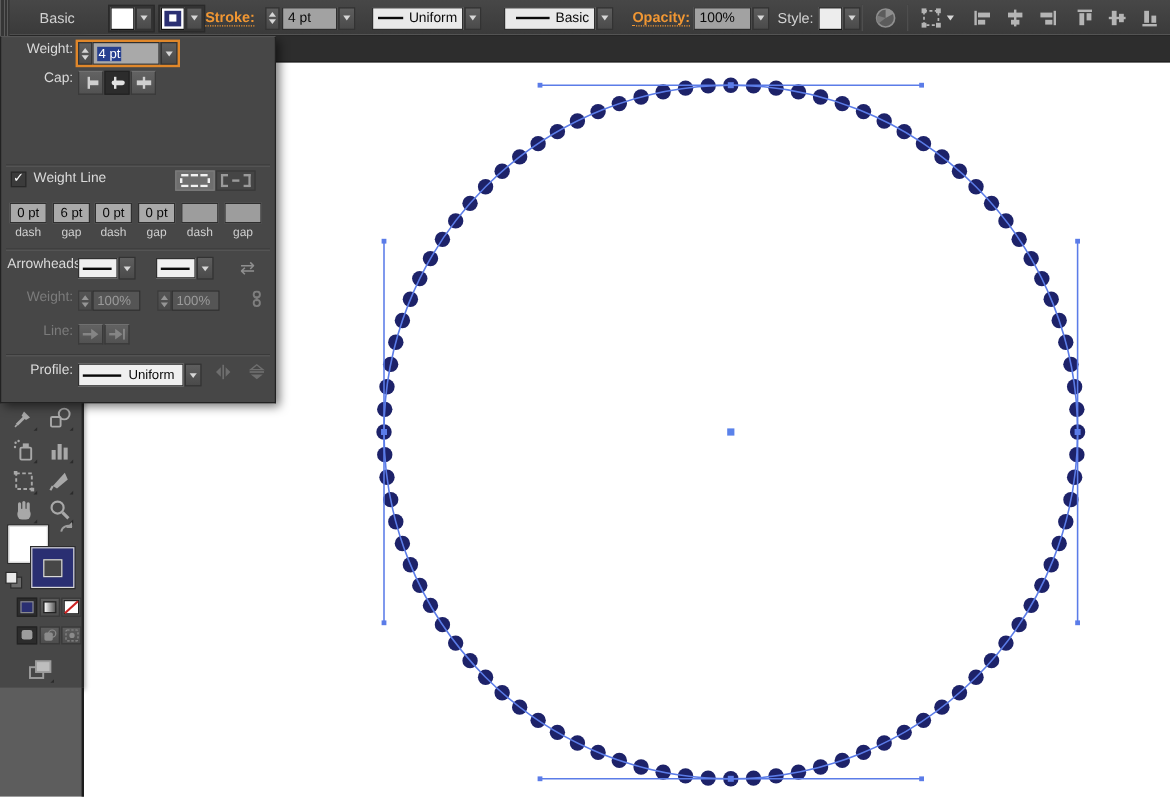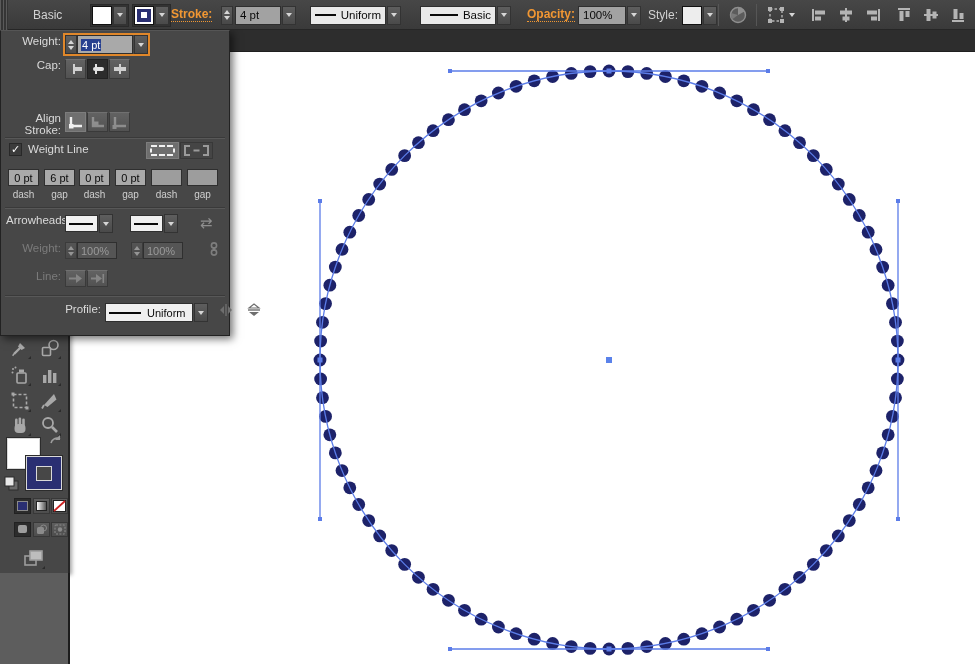--- a/index.html
+++ b/index.html
@@ -514,41 +514,20 @@
     </div>
     <div class="pbtn" style="margin-left:1px;">
       <svg width="15" height="12">
         <rect x="7" y="1" width="2" height="10" fill="#cfcfcf"></rect>
             <rect x="2" y="4" width="12" height="4" fill="#cfcfcf"></rect>
       </svg>
     </div>
   </div>
 
 
-  <div class="row" style="left:0;top:81px;">
-    <span class="plabel" style="width:60px;">Align Stroke:</span>
-    <div class="pbtn hl" style="margin-left:4px;">
-      <svg width="15" height="13">
-        <path d="M3 1 V10 H14" fill="none" stroke="#f0f0f0" stroke-width="2.4"></path>
-        <rect x="1" y="8" width="4.5" height="4.5" fill="#f0f0f0"></rect>
-      </svg>
-    </div>
-    <div class="pbtn dim" style="margin-left:1px;">
-      <svg width="15" height="13">
-        <path d="M3 1 V10 H14" fill="none" stroke="#cfcfcf" stroke-width="2.4"></path>
-        <rect x="4" y="5.5" width="4.5" height="4.5" fill="#cfcfcf"></rect>
-      </svg>
-    </div>
-    <div class="pbtn dim" style="margin-left:1px;">
-      <svg width="15" height="13">
-        <path d="M3 1 V10 H14" fill="none" stroke="#cfcfcf" stroke-width="2.4"></path>
-        <rect x="0.5" y="9" width="4" height="4" fill="#cfcfcf"></rect>
-      </svg>
-    </div>
-  </div>
 
   <div class="pdivider" style="top:106px;"></div>
 
   <div class="row" style="left:8px;top:112px;">
     <div class="checkbox">
       <span>✓</span>
     </div>
     <span style="margin-left:6px;">Weight Line</span>
   </div>
   <div class="dashbtn sel" style="left:145px;top:111px;">
@@ -659,21 +638,21 @@
       <svg width="15" height="11">
         <path d="M1 5.5 H7" stroke="#b9b9b9" stroke-width="2"></path>
             <path d="M6 1 L12 5.5 L6 10 Z" fill="#b9b9b9"></path>
             <rect x="12.5" y="1" width="1.6" height="9" fill="#b9b9b9"></rect>
       </svg>
     </div>
   </div>
 
   <div class="pdivider" style="top:264px;"></div>
 
-  <div class="row" style="left:16px;top:272px;padding-left:24px;">
+  <div class="row" style="left:0;top:272px;">
     <span class="plabel" style="width:60px;">Profile:</span>
     <div class="combo" style="margin-left:4px;">
       <div class="pfield" style="width:88px;height:19px;background:#f0f0f0;gap:6px;">
         <span class="line-prev" style="width:32px;"></span>
         <span>Uniform</span>
       </div>
       <div class="arrowbtn">
             <div class="tri-dn"></div>
           </div>
     </div>

